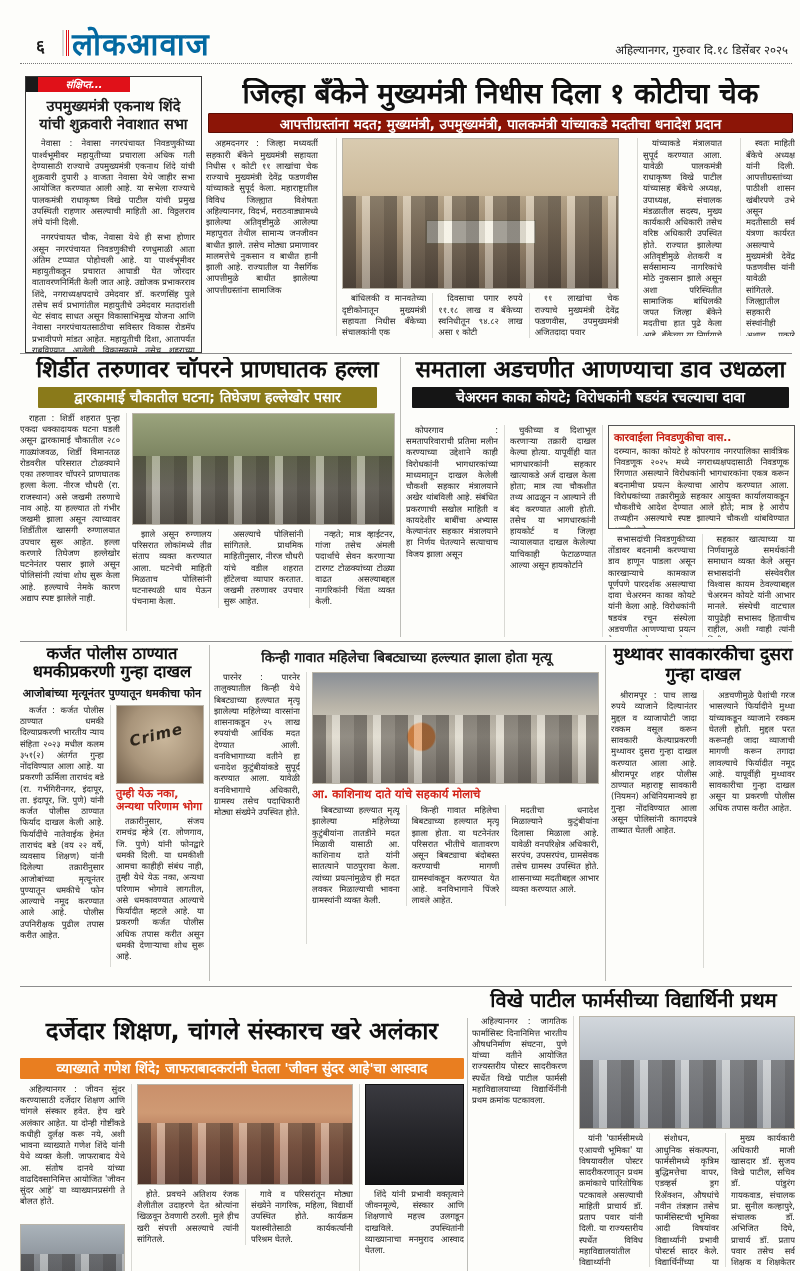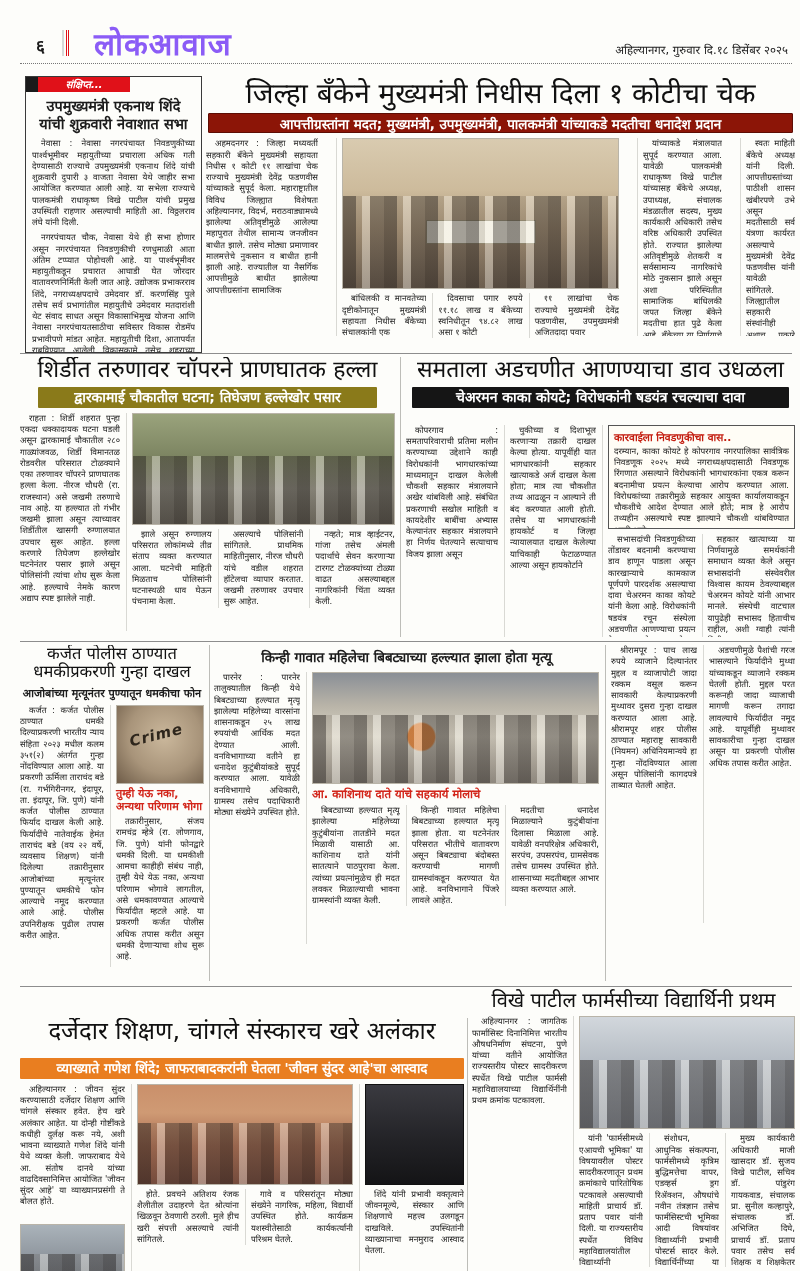--- a/index.html
+++ b/index.html
@@ -4,26 +4,26 @@
 <style>
   * { margin:0; padding:0; box-sizing:border-box; }
   html,body { background:#e9e9e9; }
   body { font-family:"DejaVu Sans", sans-serif; }
   .page { position:relative; width:800px; height:1271px; margin:0 auto; background:#fdfdfa; color:#1c1c1c; overflow:hidden; }
 
   
   .header { position:absolute; left:20px; right:8px; top:18px; height:46px; border-bottom:1px dotted #777; }
   .pgnum { position:absolute; left:16px; top:16px; font-size:17px; font-weight:700; }
   .dbar { position:absolute; left:42px; top:12px; width:7px; height:26px; border-left:2px solid #d8d8d8; border-right:3px double #e01119; }
-  .masthead { position:absolute; left:74px; top:4px; font-size:31px; font-weight:800; color:#8b5cf6; letter-spacing:1px; }
+  .masthead { position:absolute; left:52px; top:4px; font-size:31px; font-weight:800; color:#0369a1; letter-spacing:1px; }
   .dateline { position:absolute; right:4px; top:24px; font-size:11.5px; color:#222; }
 
   
   section { position:absolute; overflow:hidden; }
-  .hl { font-weight:400; color:#101010; text-align:center; line-height:1.12; }
+  .hl { font-weight:700; color:#101010; text-align:center; line-height:1.12; }
   .strip { color:#fff; font-weight:700; text-align:center; border-radius:1px; }
   .bodytxt { font-size:8.4px; line-height:1.34; text-align:justify; color:#1d1d1d; text-indent:9px; overflow:hidden; }
   .cols { display:flex; gap:6px; }
   .cols > * + * { border-left:1px solid #d9d9d4; padding-left:5px; }
   .photo { position:relative; overflow:hidden; border:1px solid #b9b4a8; }
   .crowd::after { content:""; position:absolute; left:0; right:0; bottom:0; height:62%;
      background:repeating-linear-gradient(90deg, rgba(38,33,30,.50) 0 13px, rgba(90,80,70,.18) 13px 19px, rgba(245,242,235,.38) 19px 27px, rgba(50,45,42,.42) 27px 41px); }
   .minihead { font-weight:700; color:#d2251a; line-height:1.15; }
   .hrule { position:absolute; left:20px; right:8px; border-top:1px solid #8d8d8d; }
   .vsep { border-right:1px solid #bdbdb8; }
@@ -209,20 +209,21 @@
         <div class="minicols">
           <div class="bodytxt" style="flex:1;">बिबट्याच्या हल्ल्यात मृत्यू झालेल्या महिलेच्या कुटुंबीयांना तातडीने मदत मिळावी यासाठी आ. काशिनाथ दाते यांनी सातत्याने पाठपुरावा केला. त्यांच्या प्रयत्नांमुळेच ही मदत लवकर मिळाल्याची भावना ग्रामस्थांनी व्यक्त केली.</div>
           <div class="bodytxt" style="flex:1;">किन्ही गावात महिलेचा बिबट्याच्या हल्ल्यात मृत्यू झाला होता. या घटनेनंतर परिसरात भीतीचे वातावरण असून बिबट्याचा बंदोबस्त करण्याची मागणी ग्रामस्थांकडून करण्यात येत आहे. वनविभागाने पिंजरे लावले आहेत.</div>
           <div class="bodytxt" style="flex:1;">मदतीचा धनादेश मिळाल्याने कुटुंबीयांना दिलासा मिळाला आहे. यावेळी वनपरिक्षेत्र अधिकारी, सरपंच, उपसरपंच, ग्रामसेवक तसेच ग्रामस्थ उपस्थित होते. शासनाच्या मदतीबद्दल आभार व्यक्त करण्यात आले.</div>
         </div>
       </div>
     </div>
   </section>
 
   <section class="muthha">
+    <div class="hl">मुथ्थावर सावकारकीचा दुसरा गुन्हा दाखल</div>
     <div class="cols">
       <div class="bodytxt" style="flex:1;">श्रीरामपूर : पाच लाख रुपये व्याजाने दिल्यानंतर मुद्दल व व्याजापोटी जादा रक्कम वसूल करून सावकारी केल्याप्रकरणी मुथ्थावर दुसरा गुन्हा दाखल करण्यात आला आहे. श्रीरामपूर शहर पोलीस ठाण्यात महाराष्ट्र सावकारी (नियमन) अधिनियमान्वये हा गुन्हा नोंदविण्यात आला असून पोलिसांनी कागदपत्रे ताब्यात घेतली आहेत.</div>
       <div class="bodytxt" style="flex:1;">अडचणीमुळे पैशांची गरज भासल्याने फिर्यादीने मुथ्था यांच्याकडून व्याजाने रक्कम घेतली होती. मुद्दल परत करूनही जादा व्याजाची मागणी करून तगादा लावल्याचे फिर्यादीत नमूद आहे. यापूर्वीही मुथ्थावर सावकारीचा गुन्हा दाखल असून या प्रकरणी पोलीस अधिक तपास करीत आहेत.</div>
     </div>
   </section>
 
   <div class="hrule" style="top:986px;"></div>
 
   <section class="shikshan vsep">
     <div class="hl">दर्जेदार शिक्षण, चांगले संस्कारच खरे अलंकार</div>

